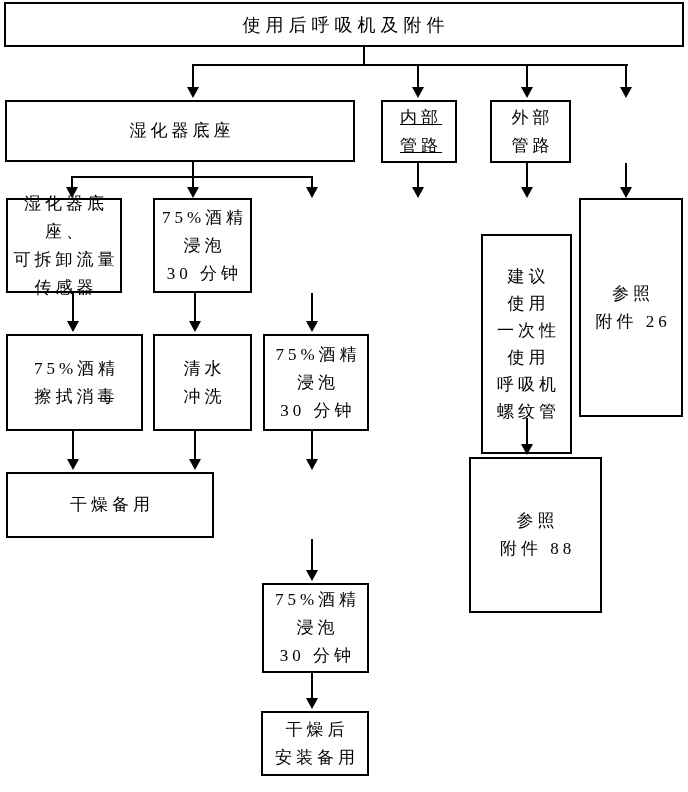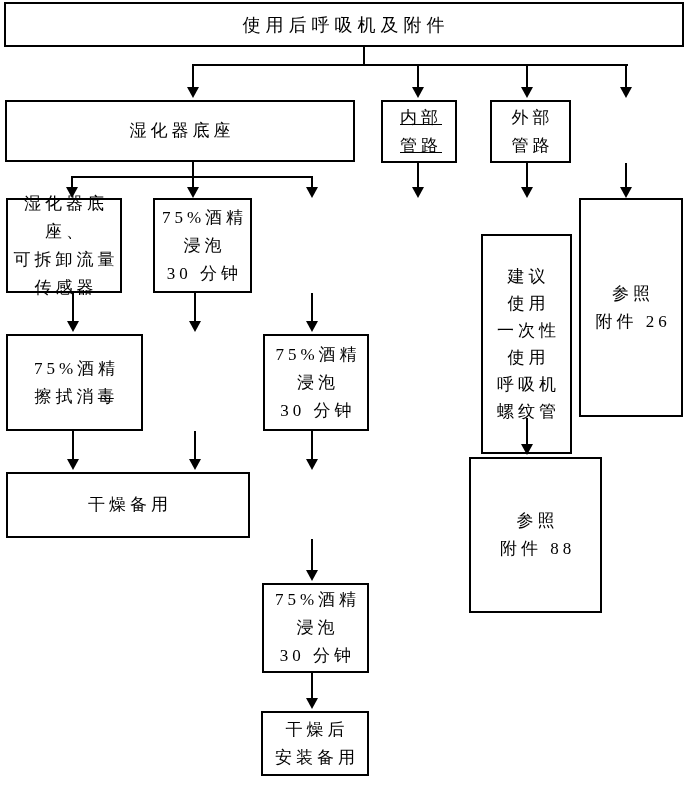--- a/index.html
+++ b/index.html
@@ -116,38 +116,40 @@
 
   <div class="vline" style="left:194px; top:293px; height:30px;"></div>
   <div class="ahead" style="left:189px; top:321px;"></div>
 
   <div class="vline" style="left:311px; top:293px; height:30px;"></div>
   <div class="ahead" style="left:306px; top:321px;"></div>
 
   <div class="node" style="left:6px; top:334px; width:137px; height:97px;">75%酒精
 擦拭消毒</div>
 
+  <div class="node" style="left:153px; top:334px; width:99px; height:97px;">清水
+冲洗</div>
 
   <div class="node" style="left:263px; top:334px; width:106px; height:97px;">75%酒精
 浸泡
 30 分钟</div>
 
   <div class="vline" style="left:72px; top:431px; height:30px;"></div>
   <div class="ahead" style="left:67px; top:459px;"></div>
 
   <div class="vline" style="left:194px; top:431px; height:30px;"></div>
   <div class="ahead" style="left:189px; top:459px;"></div>
 
   <div class="vline" style="left:311px; top:431px; height:30px;"></div>
   <div class="ahead" style="left:306px; top:459px;"></div>
 
   <div class="vline" style="left:526px; top:418px; height:28px;"></div>
   <div class="ahead" style="left:521px; top:444px;"></div>
 
-  <div class="node" style="left:6px; top:472px; width:244px; height:66px;">干燥备用</div>
+  <div class="node" style="left:6px; top:472px; width:208px; height:66px;">干燥备用</div>
 
 
   <div class="node" style="left:469px; top:457px; width:133px; height:156px;">参照
 附件 88</div>
 
   <div class="vline" style="left:311px; top:539px; height:33px;"></div>
   <div class="ahead" style="left:306px; top:570px;"></div>
 
   <div class="node" style="left:262px; top:583px; width:107px; height:90px;">75%酒精
 浸泡

